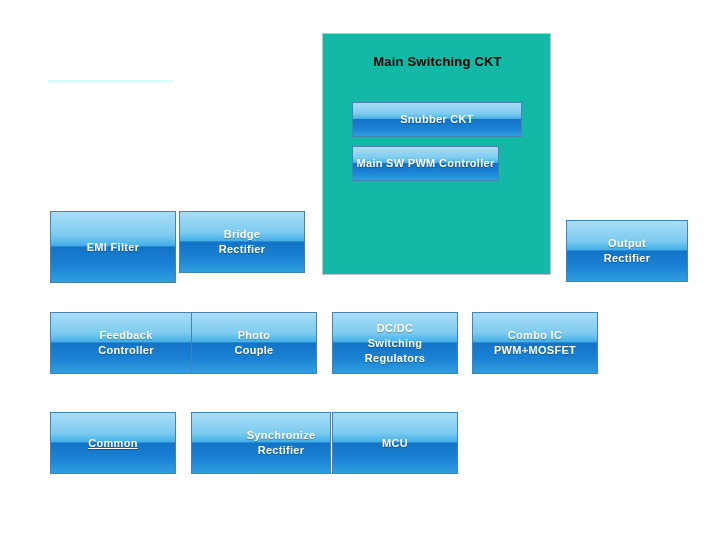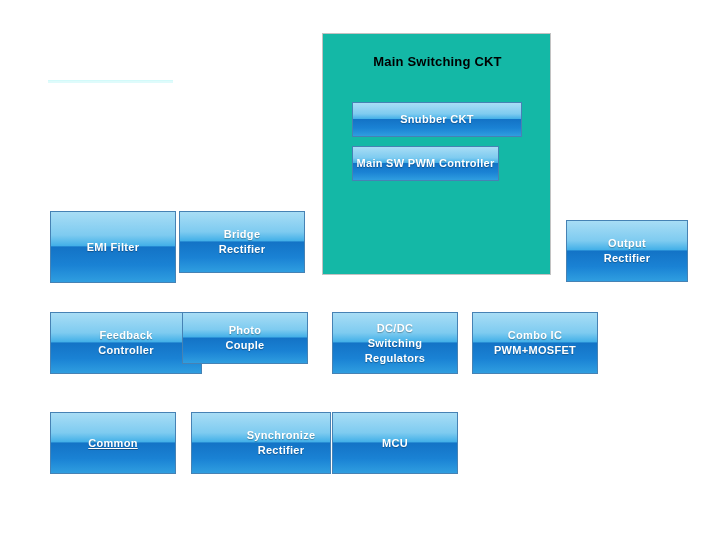--- a/index.html
+++ b/index.html
@@ -120,21 +120,21 @@
   </div>
 
   <div class="block" style="left:566px; top:211px; width:122px; height:62px;margin-top:9px;">
     <span class="lbl">Output<br>Rectifier</span>
   </div>
 
   <div class="block" style="left:50px; top:312px; width:152px; height:62px;">
     <span class="lbl">Feedback<br>Controller</span>
   </div>
 
-  <div class="block" style="left:182px; top:312px; width:126px; height:52px;">
+  <div class="block" style="left:191px; top:312px; width:126px; height:62px;">
     <span class="lbl">Photo<br>Couple</span>
   </div>
 
   <div class="block" style="left:332px; top:312px; width:126px; height:62px;">
     <span class="lbl">DC/DC<br>Switching<br>Regulators</span>
   </div>
 
   <div class="block" style="left:472px; top:312px; width:126px; height:62px;">
     <span class="lbl">Combo IC<br>PWM+MOSFET</span>
   </div>

